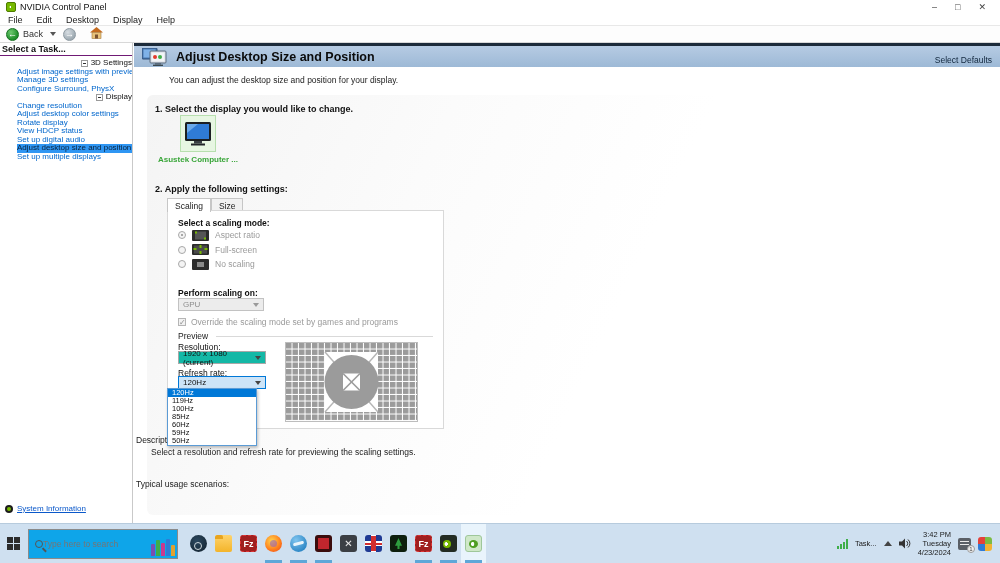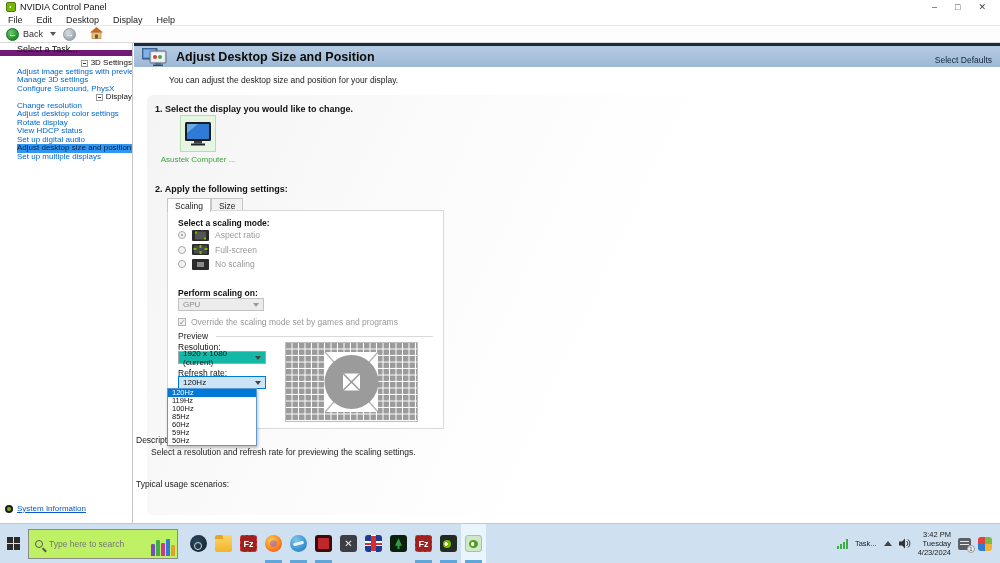--- a/index.html
+++ b/index.html
@@ -32,22 +32,22 @@
     border:1px solid #157020; }
   .fwd-btn { background:radial-gradient(circle at 35% 30%, #d7dde2, #9fab b3 70%);
     background:radial-gradient(circle at 35% 30%, #d7dde2, #9fabb3 70%); border:1px solid #8d99a1; }
   .tb-caret { width:0; height:0; border-left:3px solid transparent;
     border-right:3px solid transparent; border-top:4px solid #555; margin:0 3px; }
   .home-btn { margin-left:10px; }
 
   
   .sidebar { position:absolute; top:43px; left:0; width:133px; bottom:40px;
     background:#fff; border-right:1px solid #c9c9c9; }
-  .task-header { height:13px; line-height:13px; padding-left:17px; font-size:9px;
-    font-weight:normal; color:#111; border-bottom:6px solid #701a75; }
+  .task-header { height:13px; line-height:13px; padding-left:2px; font-size:9px;
+    font-weight:bold; color:#111; border-bottom:1px solid #701a75; }
   .tree { padding:3px 0 0 4px; font-size:8px; line-height:8.5px; color:#0066cc; }
   .tree-group { margin-bottom:0; }
   .tree-parent { display:flex; align-items:center; gap:3px; color:#111; height:8.5px;justify-content:flex-end; }
   .expander { width:7px; height:7px; border:1px solid #9a9a9a; background:#fff;
     position:relative; flex:0 0 7px; }
   .expander::after { content:""; position:absolute; left:1px; right:1px; top:2.5px;
     height:1px; background:#333; }
   .tree-children { padding-left:13px; }
   .tree-item { height:8.5px; line-height:8.5px; white-space:nowrap; overflow:hidden;
     cursor:pointer; }
@@ -75,21 +75,21 @@
     background:linear-gradient(115deg,#f4f4f4 0%, #fbfbfb 30%, #ffffff 55%); }
   .intro { position:absolute; left:35px; top:8px; color:#222; }
   .step-title { position:absolute; font-weight:bold; font-size:9px; color:#111; }
   #step1 { left:21px; top:37px; }
   #step2 { left:21px; top:117px;text-align:right; }
 
   .display-box { position:absolute; left:46px; top:48px; width:36px; height:37px;
     background:#e7f6e2; border:1px solid #b7dfae; display:flex; align-items:center;
     justify-content:center; cursor:pointer; }
   .display-label { position:absolute; left:24px; top:88px; width:80px; text-align:center;
-    color:#3aa63a; font-size:8px; }
+    color:#3aa63a; font-size:8px;font-weight:bold; }
 
   
   .tabs { position:absolute; left:33px; top:131px; display:flex; font-size:8.5px; }
   .tab { padding:2px 7px 1px; border:1px solid #c6c6c6; border-bottom:none;
     background:#f1f1f1; color:#222; cursor:pointer; }
   .tab.active { background:#fff; position:relative; z-index:3; }
   .groupbox { position:absolute; left:33px; top:143px; width:277px; height:219px;
     border:1px solid #d9d9d9; background:#fff; z-index:2; }
   .gb-label { position:absolute; font-weight:bold; color:#111; }
   .modes { position:absolute; left:10px; top:17px; }
@@ -135,22 +135,22 @@
   .typical { position:absolute; left:2px; top:412px; color:#222; }
 
   
   .taskbar { position:absolute; left:0; right:0; bottom:0; height:40px;
     background:#cfe0f0; border-top:1px solid #b7cbdd; display:flex; align-items:center; }
   .start { width:28px; height:40px; display:flex; align-items:center; justify-content:center;
     cursor:pointer; }
   .win-glyph { width:14px; height:14px; display:grid; grid-template-columns:6px 6px;
     grid-template-rows:6px 6px; gap:1px; }
   .win-glyph span { background:#2b2b2b; }
-  .searchbox { width:150px; height:30px; background:#bef264; border:1px solid #8a8a8a;
-    display:flex; align-items:center; gap:6px; padding:0 6px; position:relative; }
+  .searchbox { width:150px; height:30px; background:#0ea5e9; border:1px solid #8a8a8a;
+    display:flex; align-items:center; gap:0; padding:0 6px; position:relative; }
   .searchbox input { border:none; outline:none; font-size:8.5px; width:84px;
     font-family:"Liberation Sans", sans-serif; color:#333; background:transparent; }
   .mag { width:8px; height:8px; border:1.5px solid #555; border-radius:50%;
     position:relative; flex:0 0 8px; }
   .mag::after { content:""; position:absolute; width:5px; height:1.5px; background:#555;
     transform:rotate(45deg); left:6px; top:8px; }
   .books { position:absolute; right:2px; bottom:2px; display:flex; align-items:flex-end;
     gap:1px; }
   .books i { display:block; width:4px; border-radius:1px 1px 0 0; }
 

